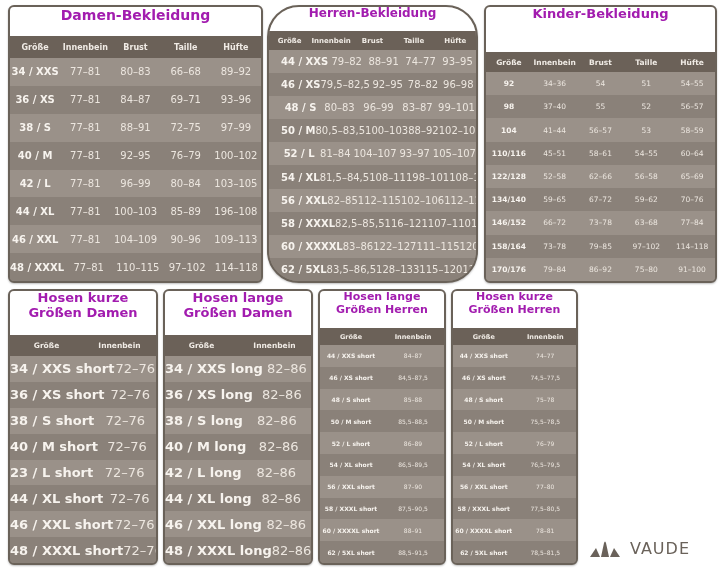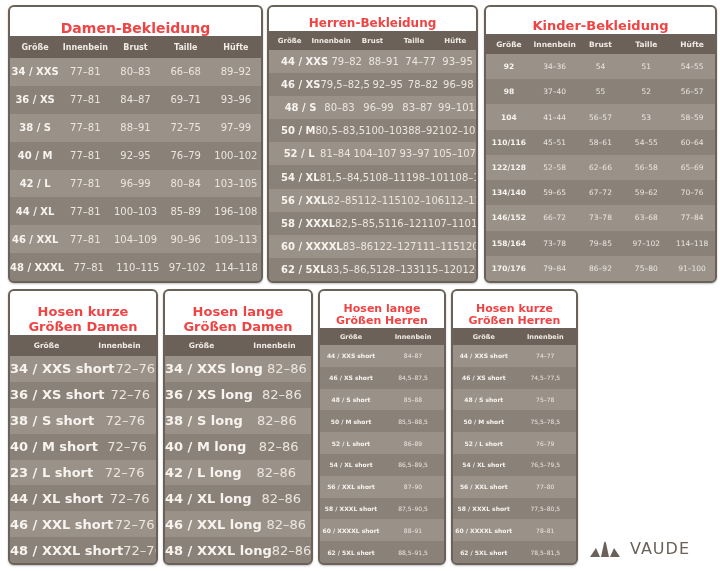--- a/index.html
+++ b/index.html
@@ -1,38 +1,38 @@
 <!DOCTYPE html>
 <html><head>
 <meta charset="utf-8">
 <style>
   * { box-sizing: border-box; margin: 0; padding: 0; }
   body { width: 720px; height: 571px; background: #ffffff; font-family: "DejaVu Sans", sans-serif; position: relative; overflow: hidden; }
   .panel { position: absolute; border: 2px solid #6a6259; border-radius: 6px; overflow: hidden; background: #8f867d; display: flex; flex-direction: column; box-shadow: 0 1px 2px rgba(0,0,0,0.25); }
-  .panel-title { background: #fff; color: #ef4444; font-weight: bold; text-align: center; display: flex; align-items: flex-end; justify-content: center; line-height: 1.15; }
+  .panel-title { background: #fff; color: #a21caf; font-weight: bold; text-align: center; display: flex; align-items: flex-start; justify-content: center; line-height: 1.15; }
   .hdr { display: flex; background: #6b6158; color: #f0ebe5; font-weight: bold; align-items: center; }
   .row { display: flex; align-items: center; flex: 1; color: #ece6df; }
   .row.odd { background: #9a9189; }
   .row.even { background: #8a8179; }
   .cell { flex: 1; text-align: center; white-space: nowrap; }
   .cell.size { font-weight: bold; color: #f7f3ee; }
   .rows { flex: 1; display: flex; flex-direction: column; }
 
   #p-damen { left: 8px; top: 5px; width: 255px; height: 278px; }
   #p-damen .panel-title { height: 29px; font-size: 14px; }
   #p-damen .hdr { height: 22px; font-size: 8px; }
   #p-damen .row { font-size: 10px; }
 
-  #p-herren { left: 267px; top: 5px; width: 211px; height: 278px; }
+  #p-herren { left: 267px; top: 5px; width: 211px; height: 278px; border-radius: 32px; }
   #p-herren .panel-title { height: 24px; font-size: 12px; }
   #p-herren .hdr { height: 19px; font-size: 7px; }
   #p-herren .row { font-size: 10px; padding-left: 12px; }
 
   #p-kinder { left: 484px; top: 5px; width: 233px; height: 278px; }
-  #p-kinder .panel-title { height: 27px; font-size: 13px; }
+  #p-kinder .panel-title { height: 45px; font-size: 13px; }
   #p-kinder .hdr { height: 20px; font-size: 7.5px; }
   #p-kinder .row { font-size: 7.5px; }
 
   #p-hkd { left: 8px; top: 289px; width: 150px; height: 276px; }
   #p-hld { left: 163px; top: 289px; width: 150px; height: 276px; }
   #p-hkd .panel-title, #p-hld .panel-title { height: 44px; font-size: 13px; }
   #p-hkd .hdr, #p-hld .hdr { height: 21px; font-size: 7.5px; }
   #p-hkd .row, #p-hld .row { font-size: 13px; }
 
   #p-hlh { left: 318px; top: 289px; width: 128px; height: 276px; }

